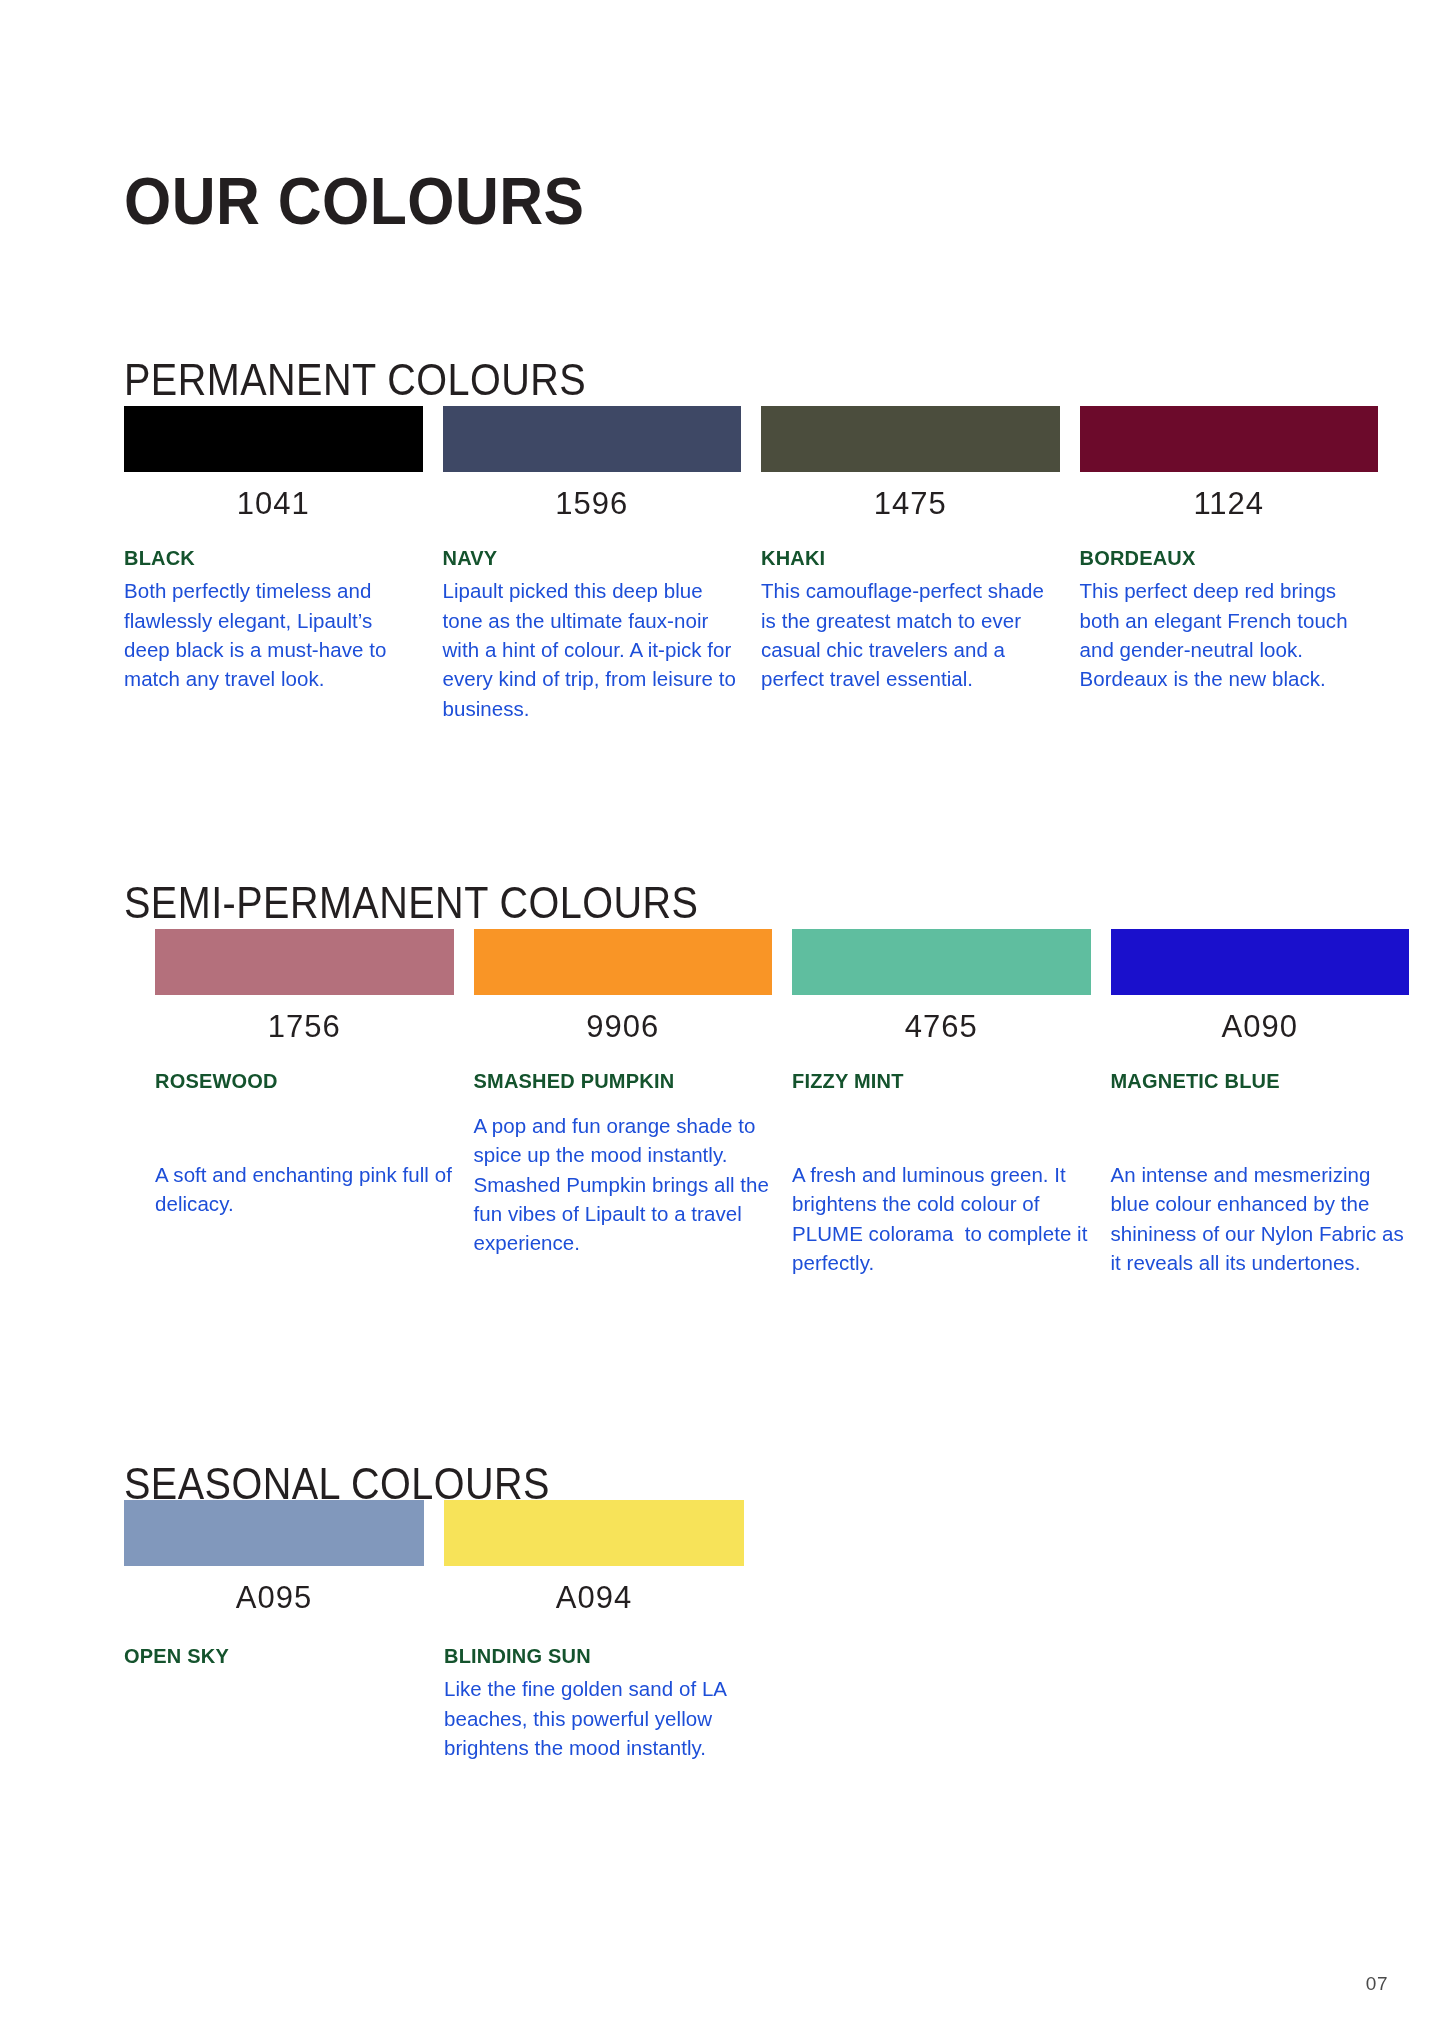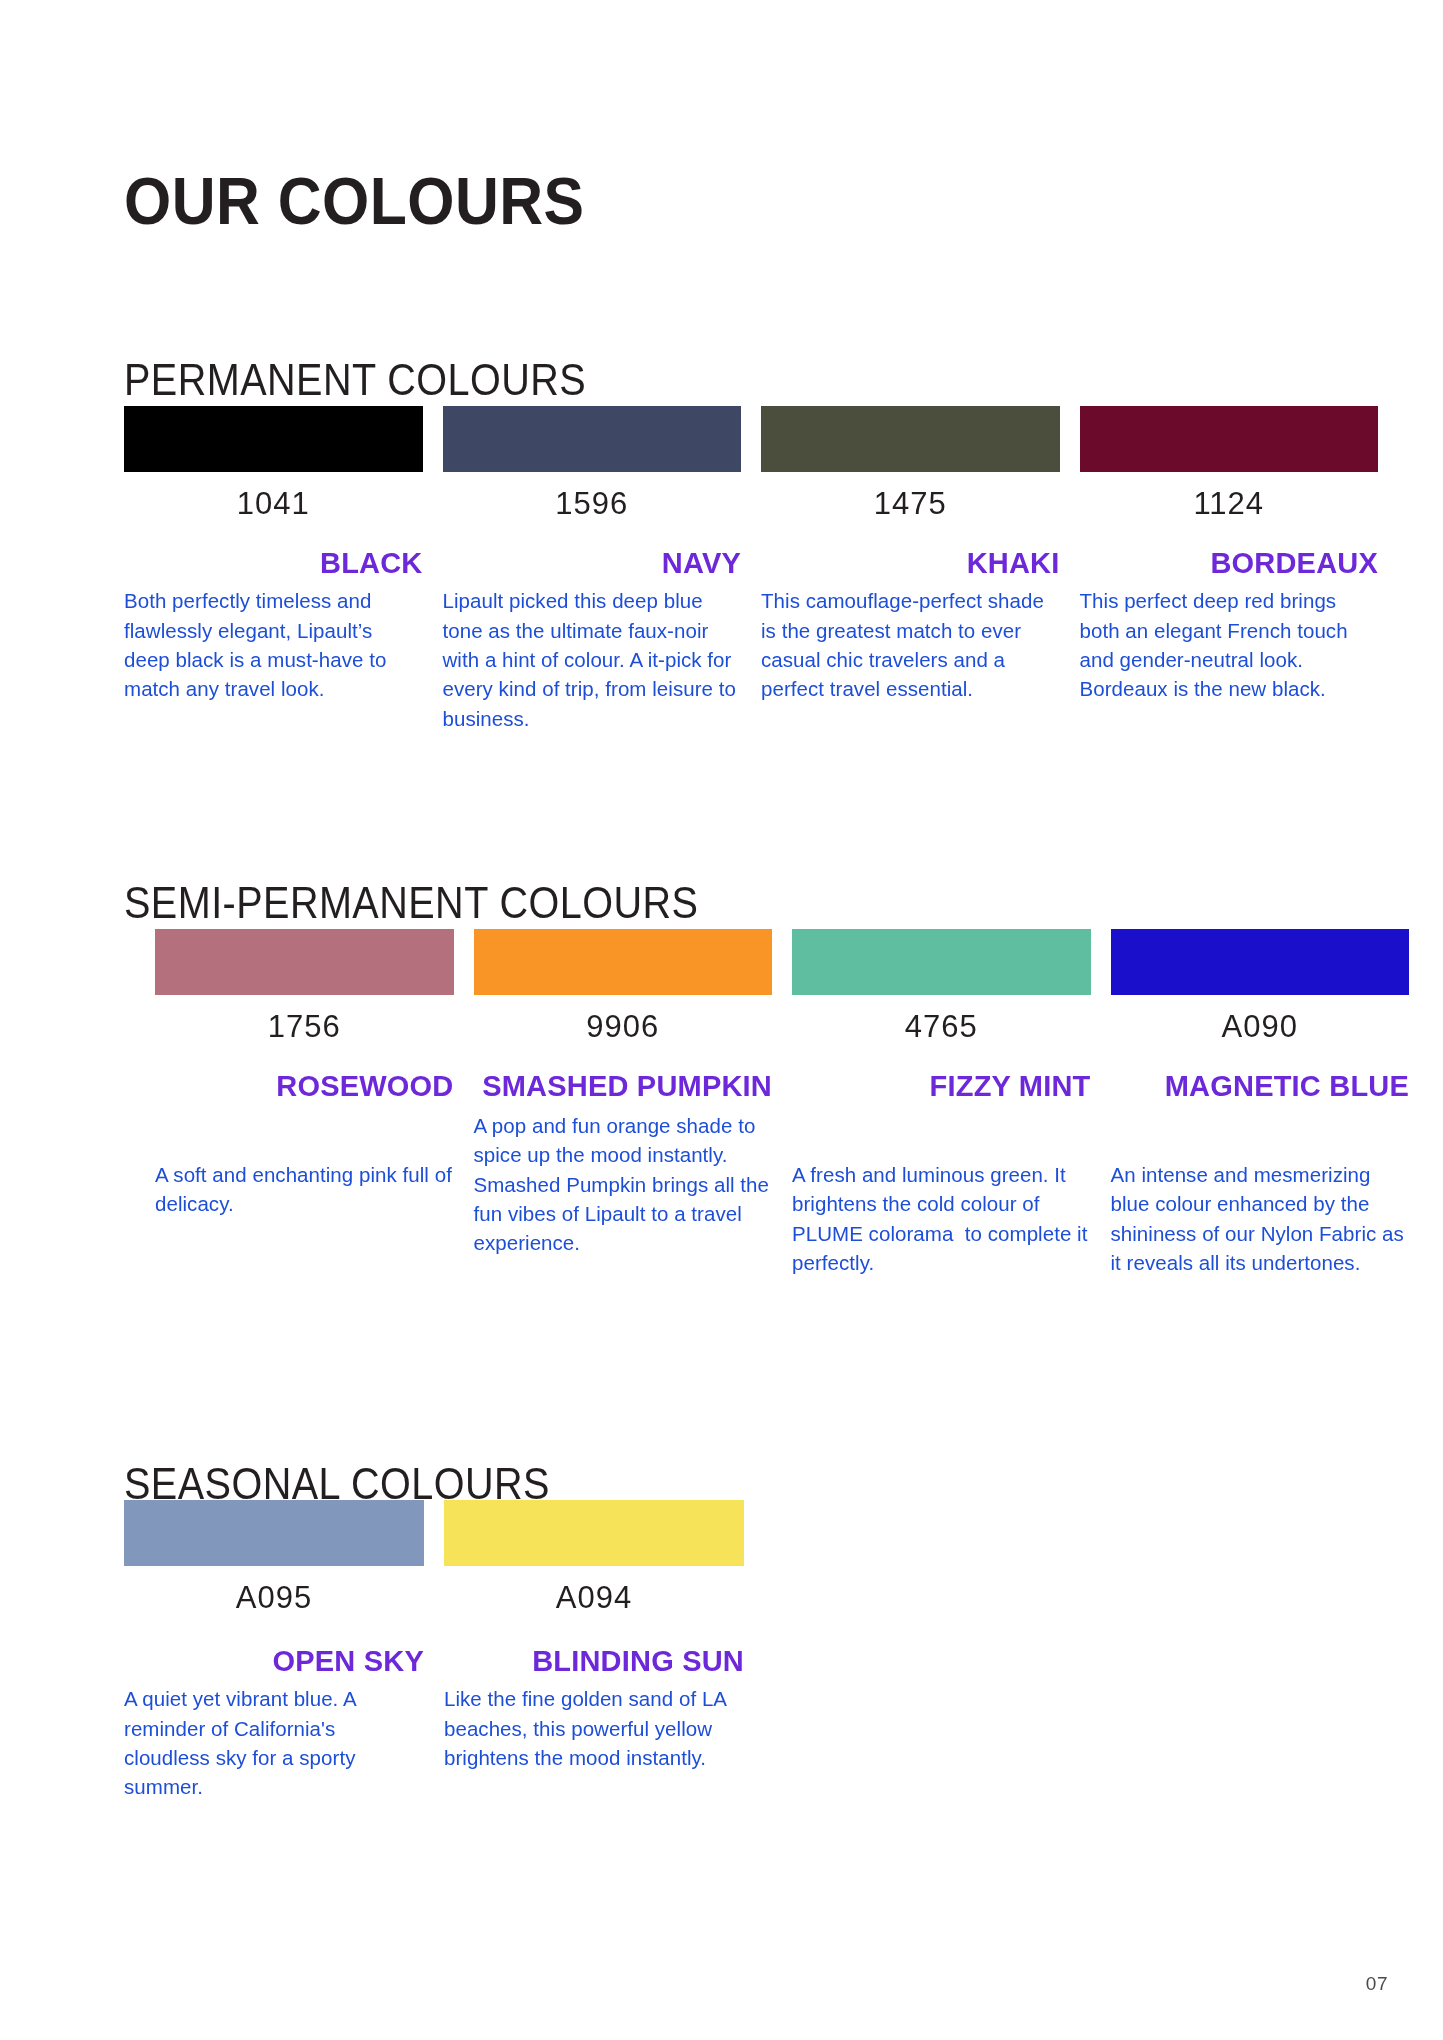--- a/index.html
+++ b/index.html
@@ -85,26 +85,25 @@
     font-weight: 400;
     color: #231f20;
     margin-top: 16px;
     line-height: 1;
     letter-spacing: 1px;
     font-family: "Liberation Sans", sans-serif;
   }
 
   .colour-name {
     margin-top: 28px;
-    font-size: 29px;
+    font-size: 20px;
     font-weight: 700;
-    color: #6d28d9;
+    color: #14532d;
     line-height: 1.12;
     letter-spacing: 0.2px;
-    text-align: right;
   }
 
   .colour-desc {
     margin-top: 7px;
     font-size: 20.5px;
     font-weight: 400;
     color: #1d4ed8;
     line-height: 1.43;
     letter-spacing: 0.05px;
     white-space: pre-wrap;
@@ -207,21 +206,20 @@
   </div>
 
   <h2 class="section-heading" id="heading-seasonal">SEASONAL COLOURS</h2>
 
   <div class="swatch-grid" id="grid-seasonal">
 
     <div class="colour-card">
       <div class="swatch" style="background-color: rgb(129, 152, 188);"></div>
       <div class="swatch-code">A095</div>
       <div class="colour-name">OPEN SKY</div>
-      <div class="colour-desc">A quiet yet vibrant blue. A reminder of California's cloudless sky for a sporty summer.</div>
     </div>
 
     <div class="colour-card">
       <div class="swatch" style="background-color: rgb(247, 227, 89);"></div>
       <div class="swatch-code">A094</div>
       <div class="colour-name">BLINDING SUN</div>
       <div class="colour-desc">Like the fine golden sand of LA beaches, this powerful yellow brightens the mood instantly.</div>
     </div>
 
   </div>

